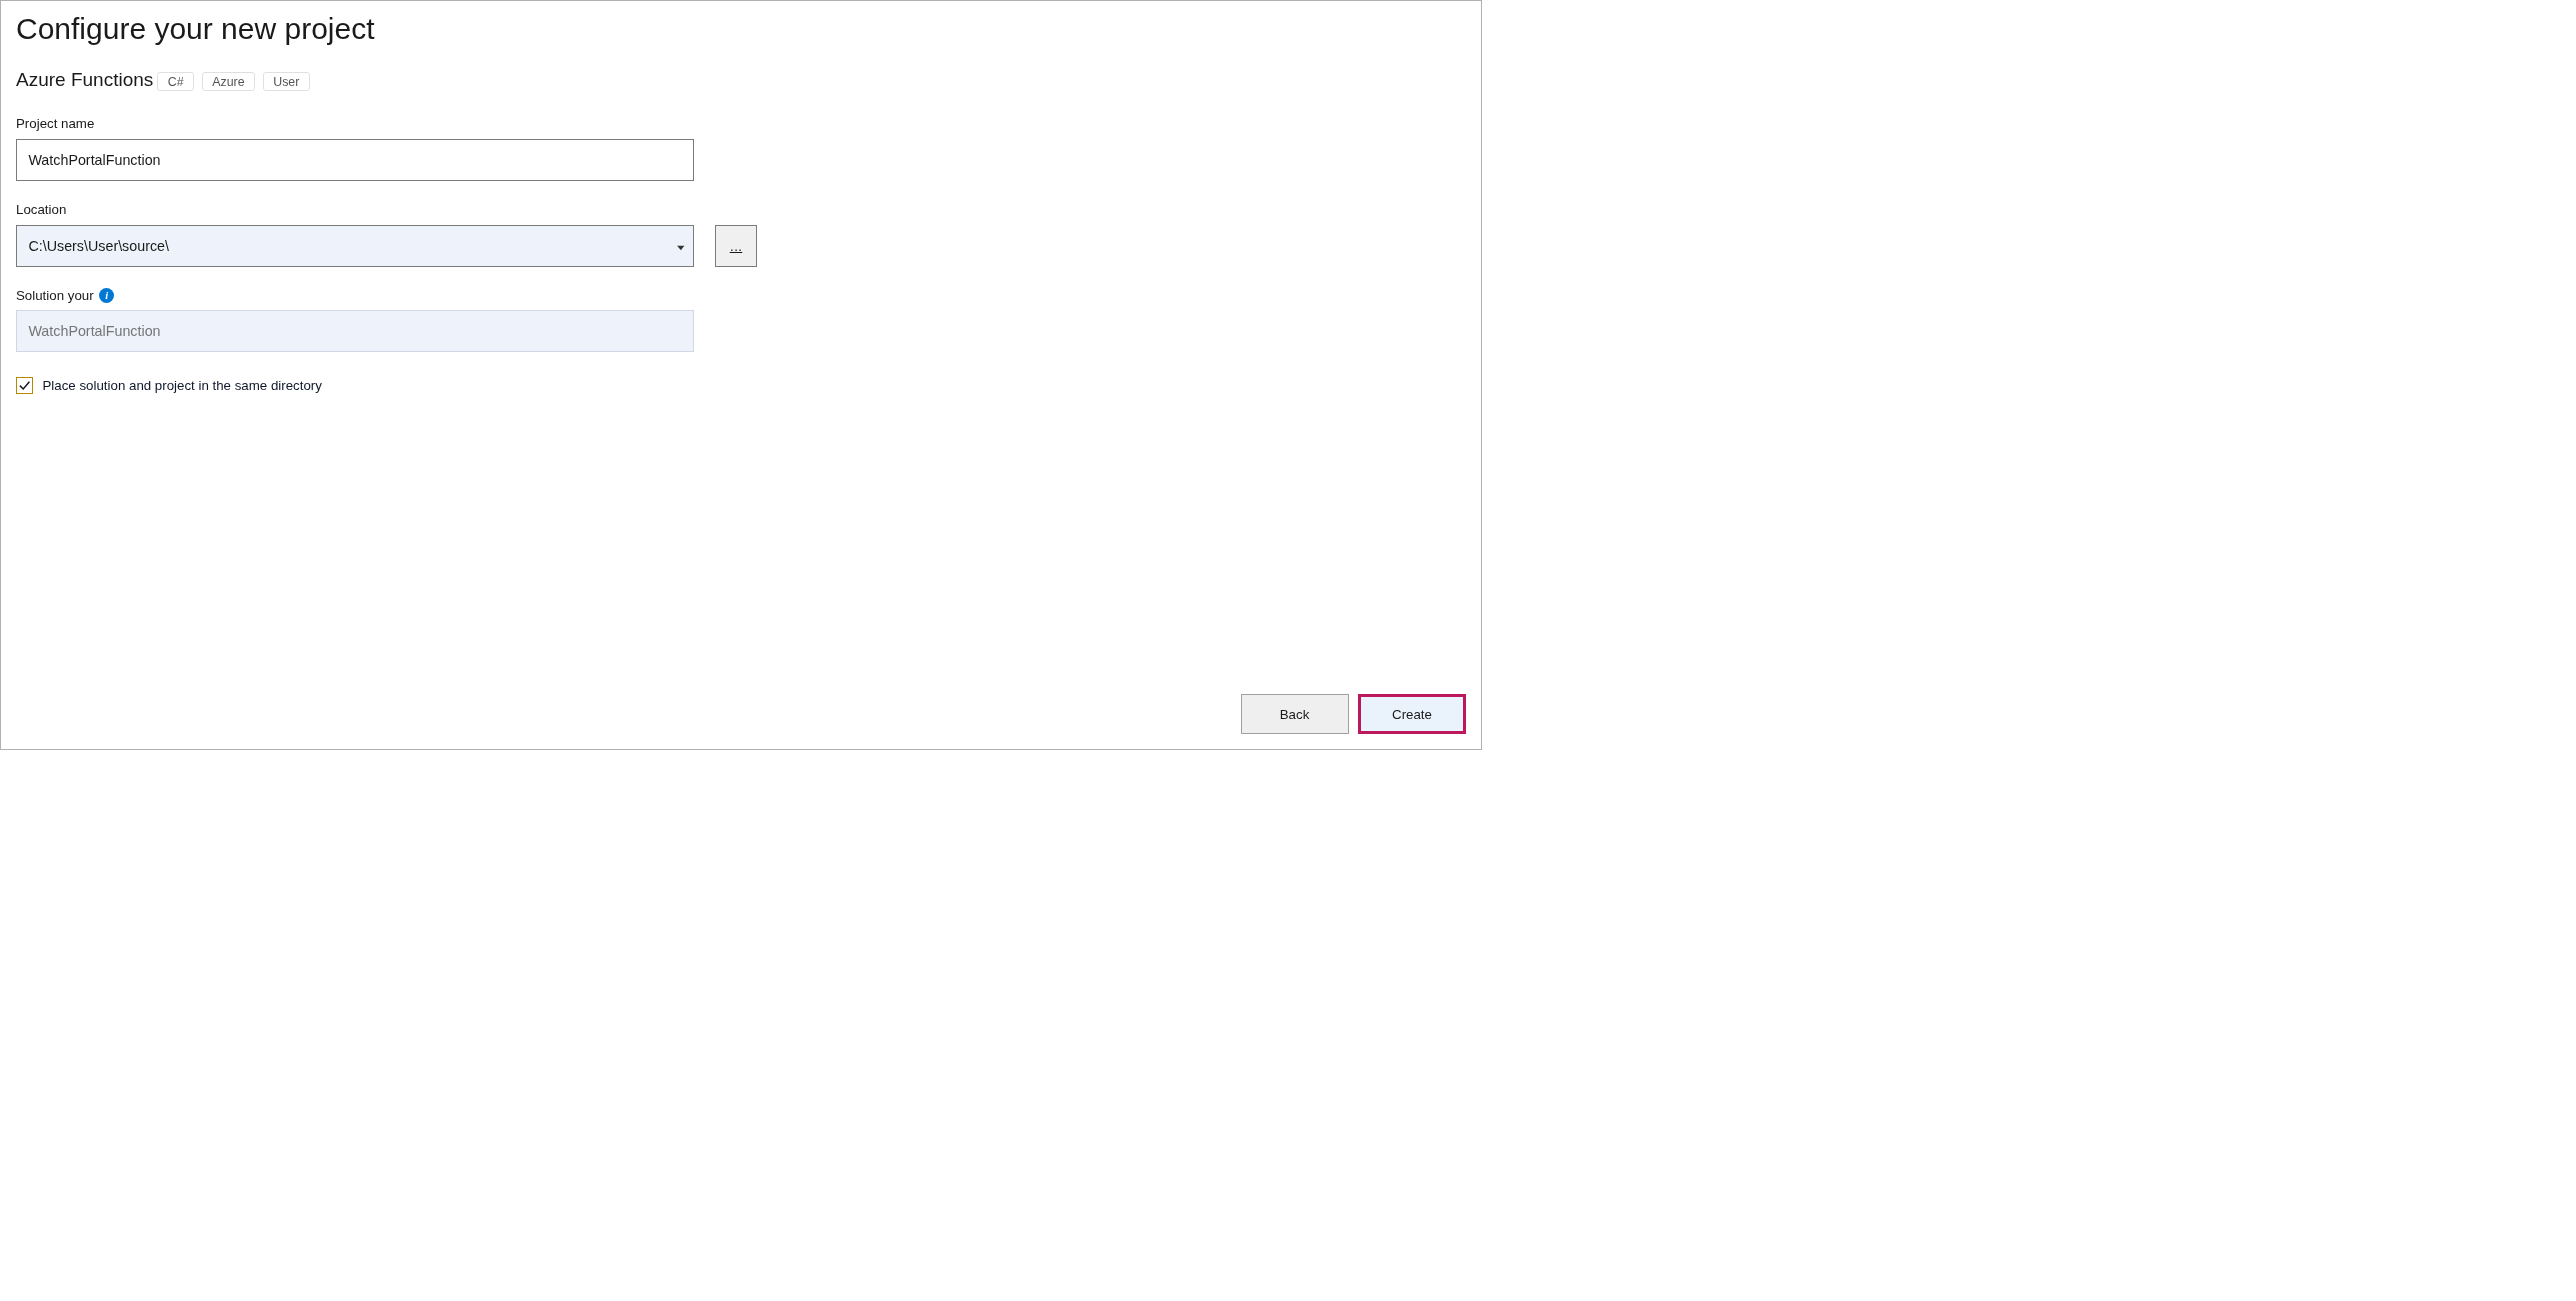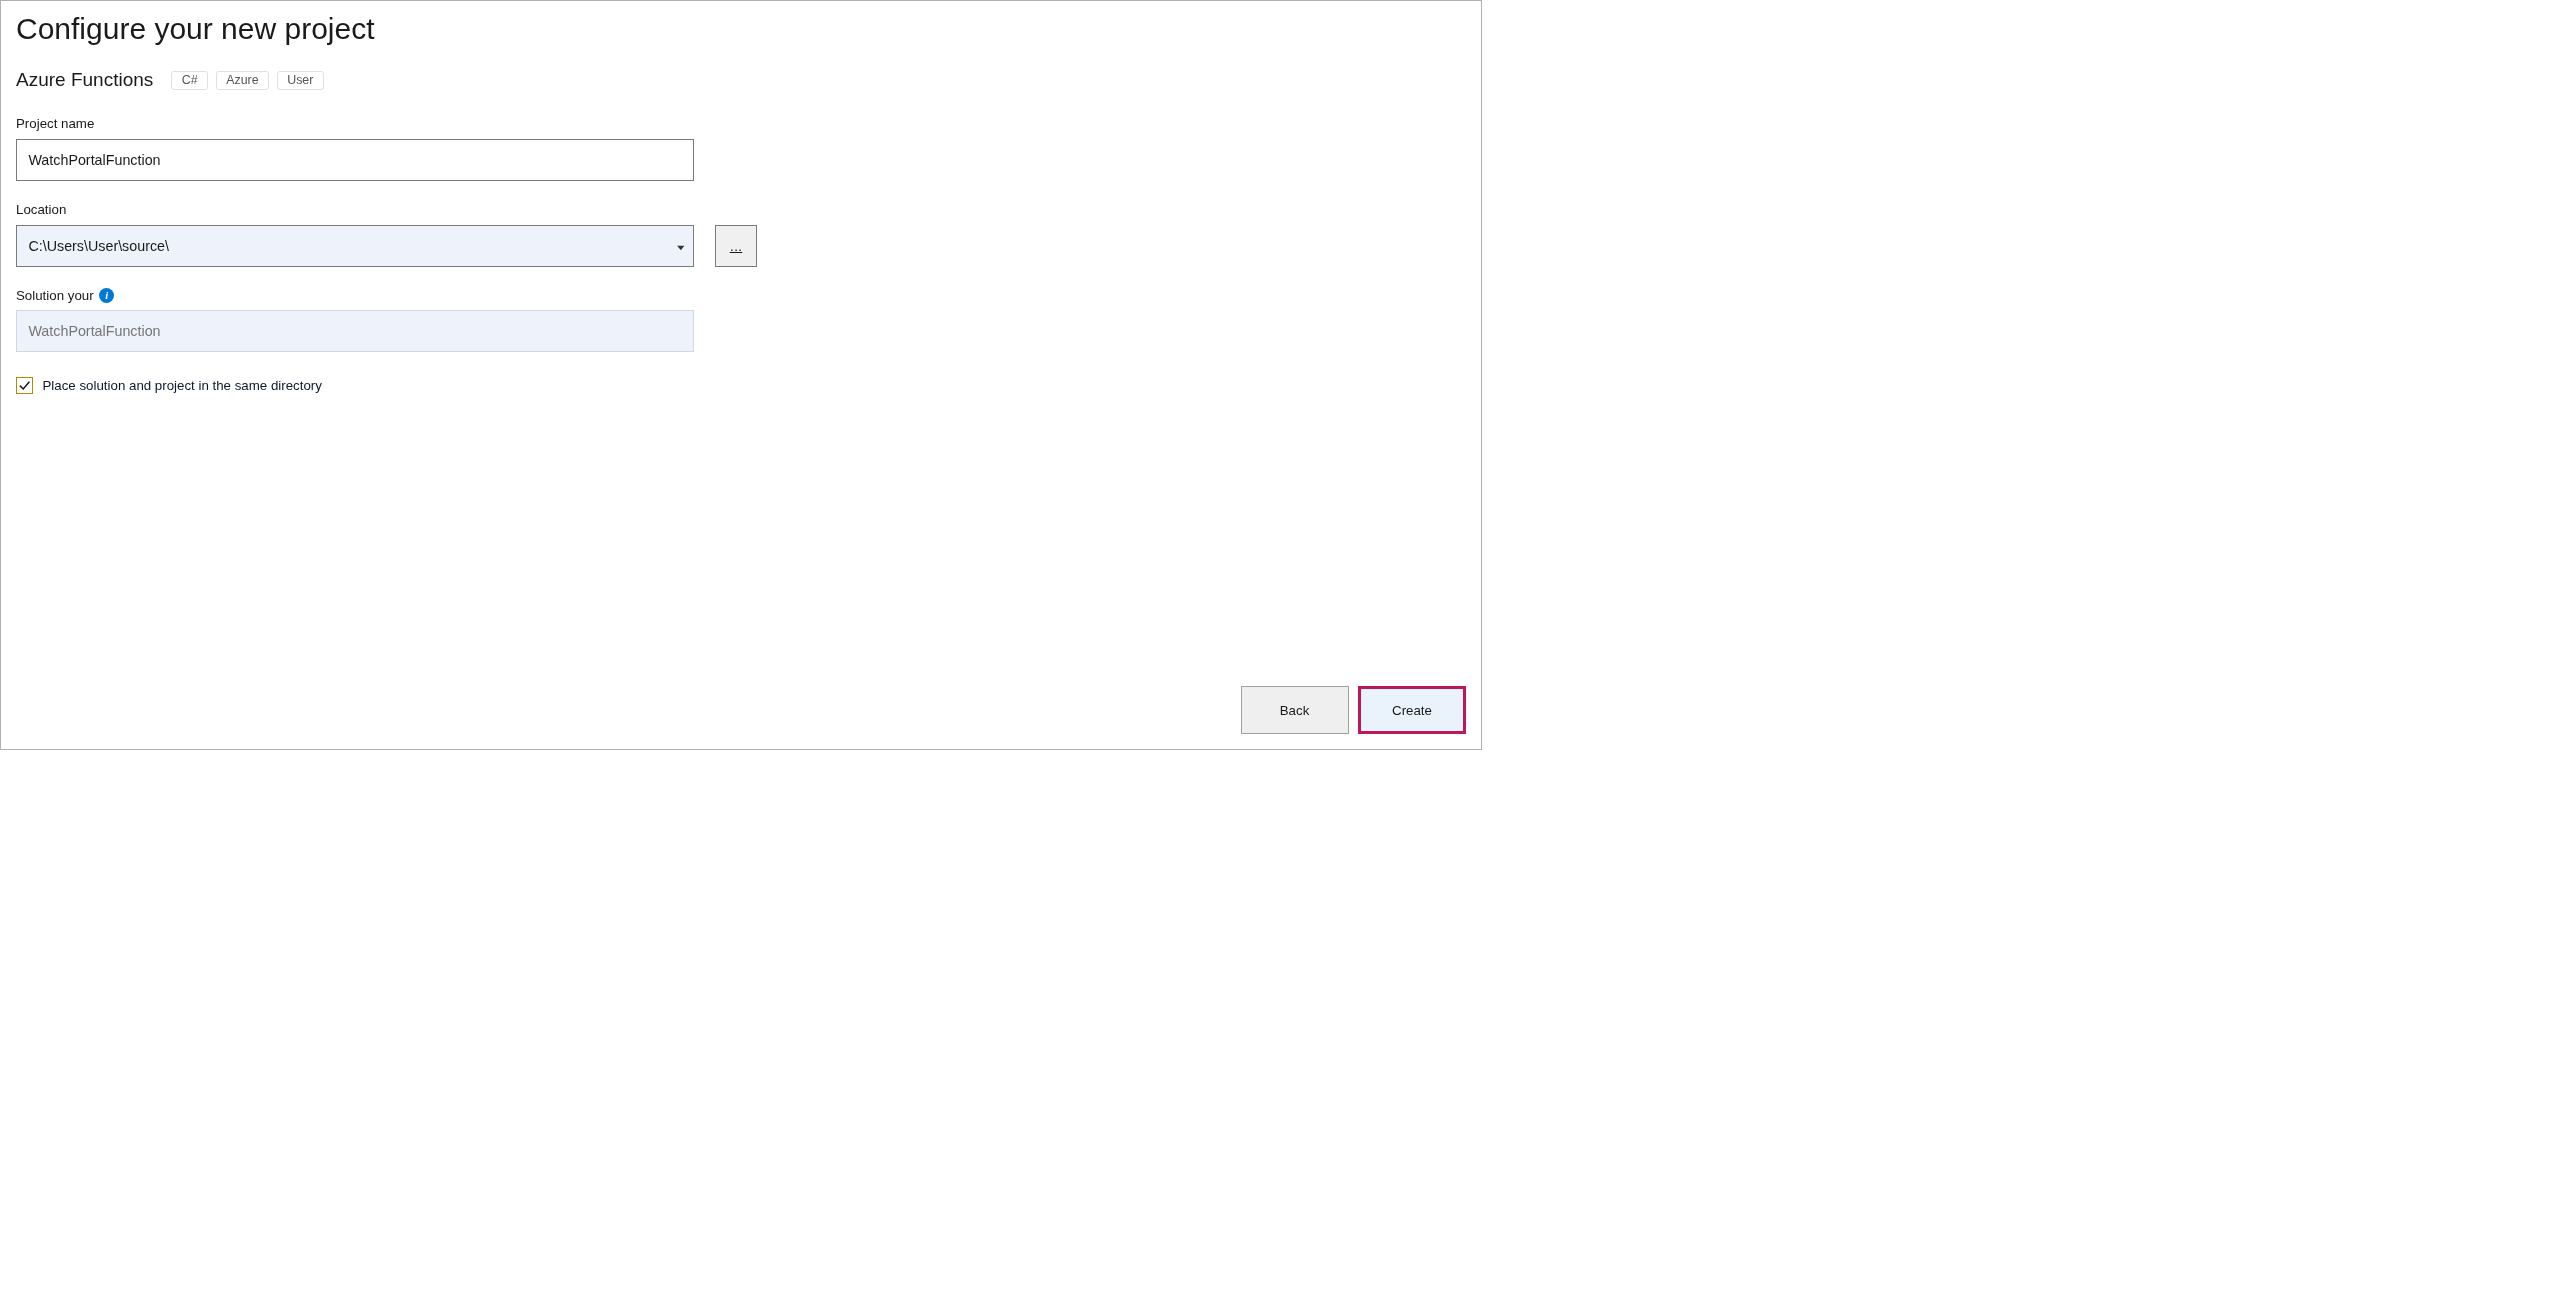--- a/index.html
+++ b/index.html
@@ -24,22 +24,22 @@
       padding: 11.4px 15px 15px 15px;
     }
     .page-title {
       font-size: 30px;
       font-weight: 400;
       margin-bottom: 23px;
       color: #1a1a1a;
     }
     .subtitle-row {
       display: flex;
-      align-items: center;
-      gap: 18px;
+      align-items: flex-end;
+      gap: 4px;
       margin-bottom: 25px;
     }
     .template-name {
       font-size: 19px;
       font-weight: 400;
       color: #1a1a1a;
     }
     .tag-group {
       display: flex;
       gap: 7.6px;
@@ -163,21 +163,21 @@
     }
     .footer {
       position: absolute;
       bottom: 15px;
       right: 15px;
       display: flex;
       gap: 9.5px;
     }
     .btn {
       min-width: 108px;
-      height: 48px;
+      height: 40px;
       font-size: 13.3px;
       font-family: inherit;
       cursor: pointer;
       border: 1px solid #a0a0a0;
       background: #efefef;
       color: #1a1a1a;
     }
     .btn-primary {
       border: 3px solid #be185d;
       background: #eaf3fc;

